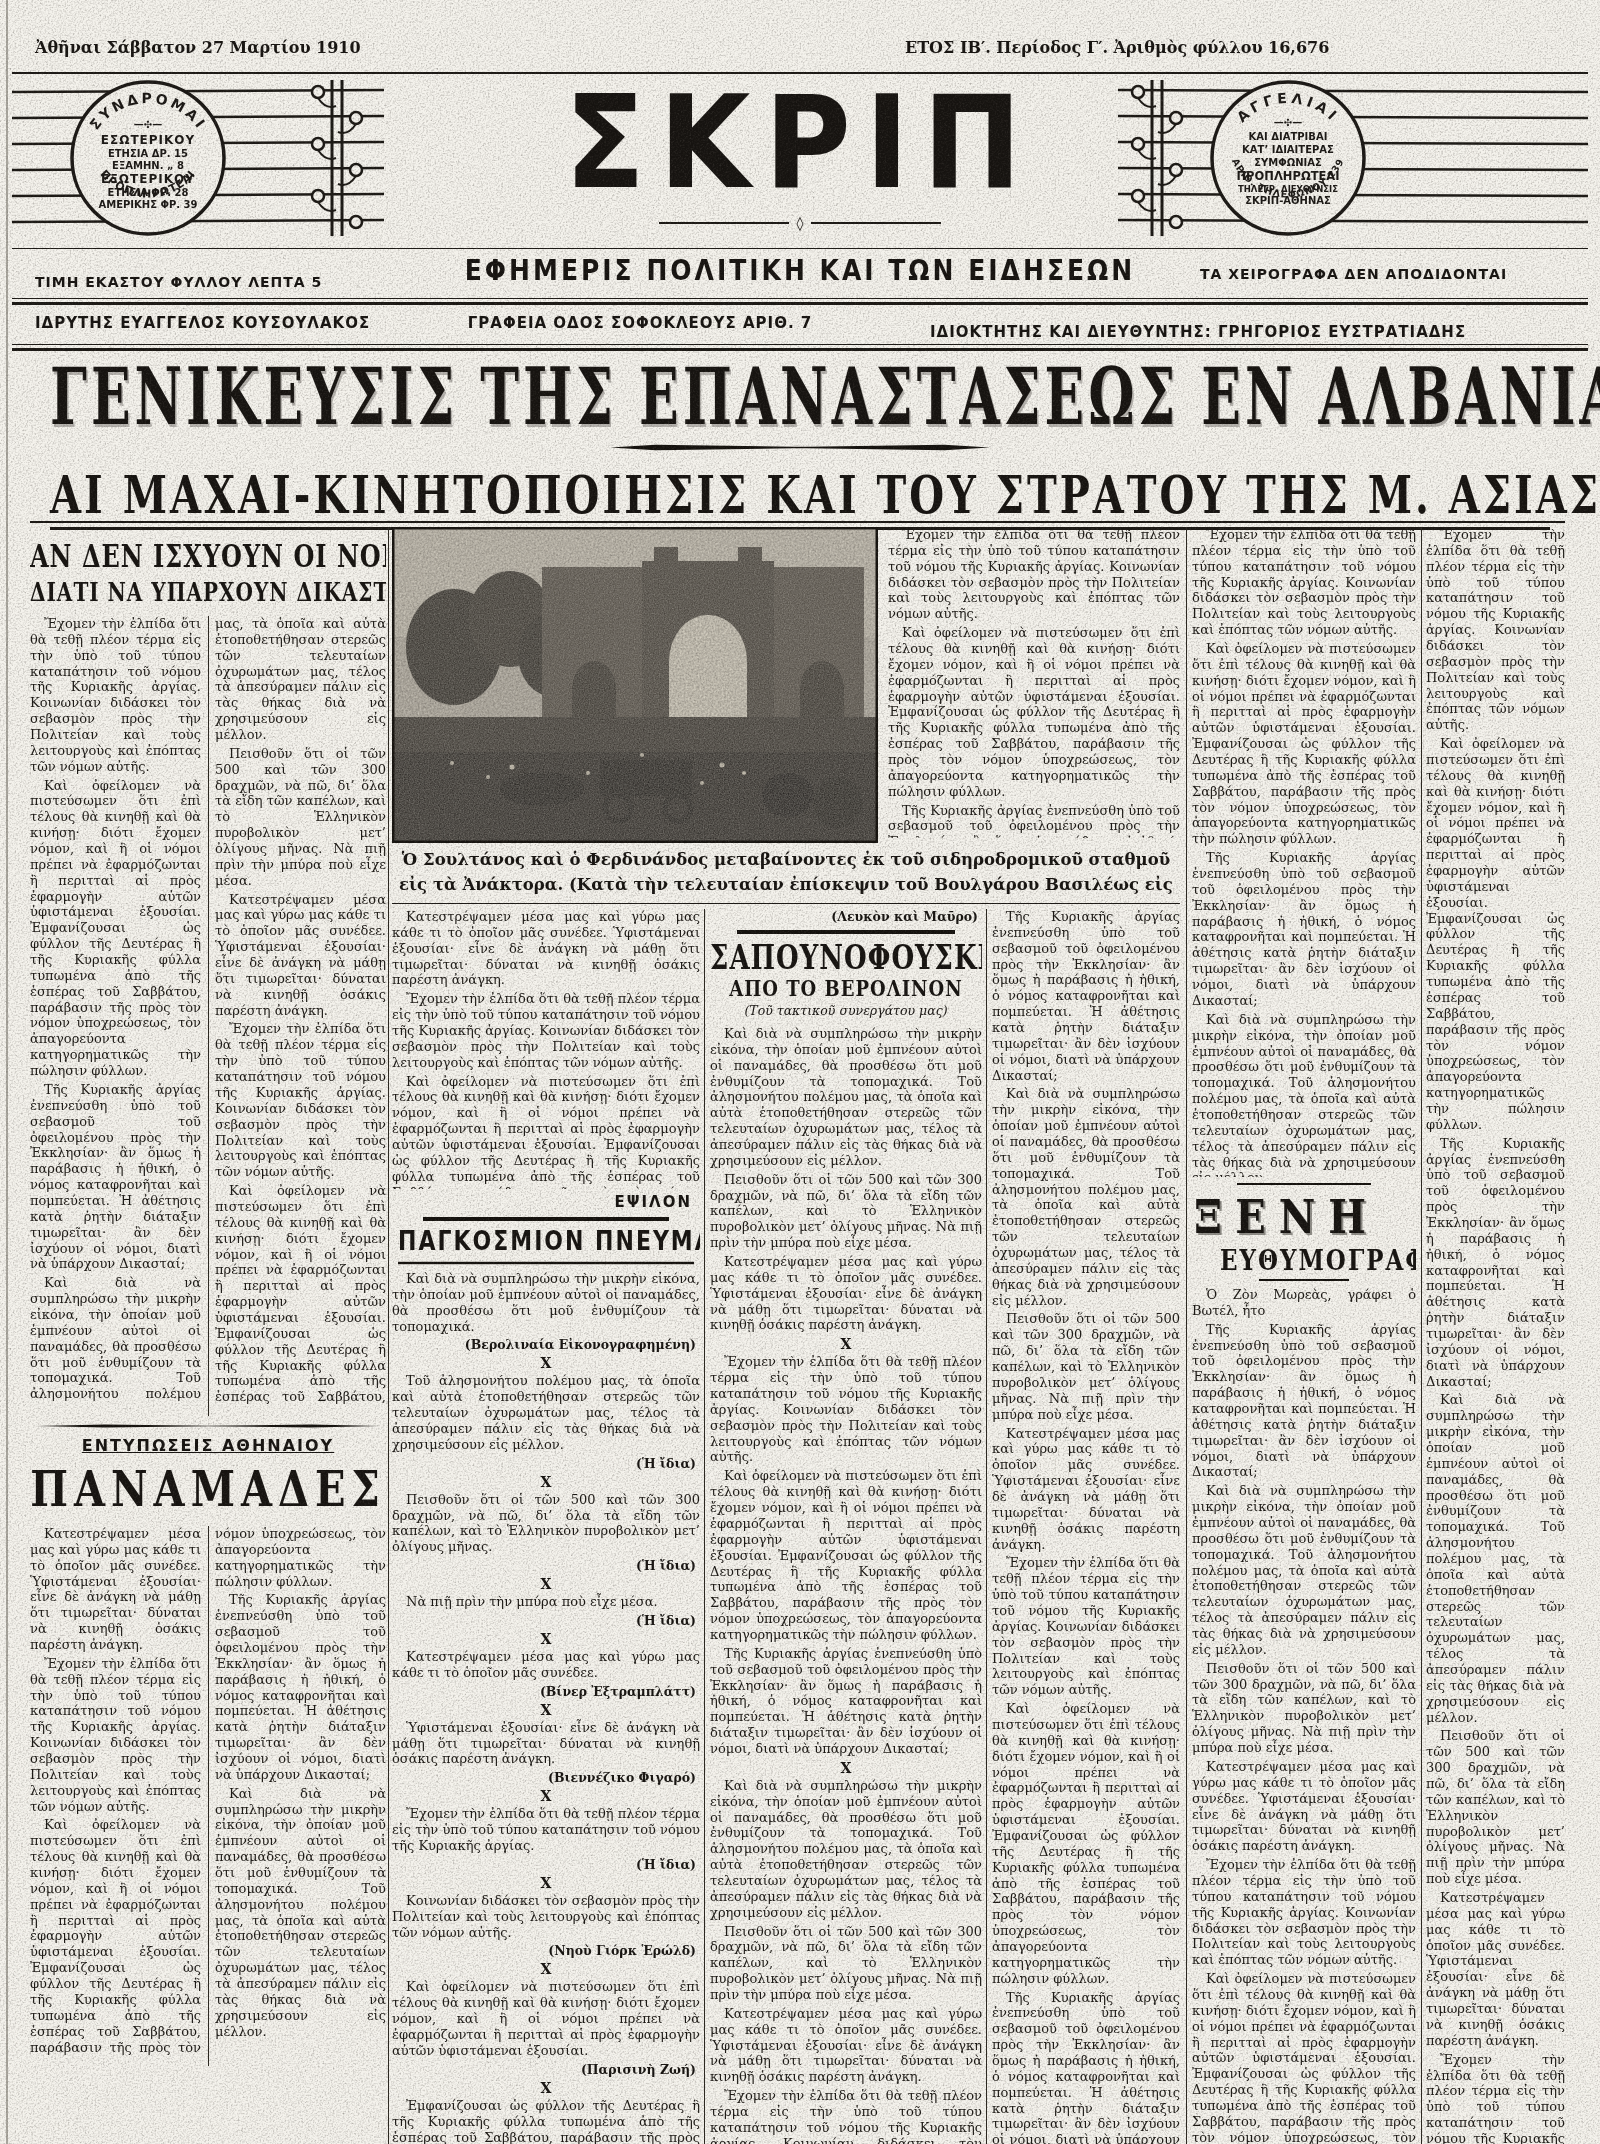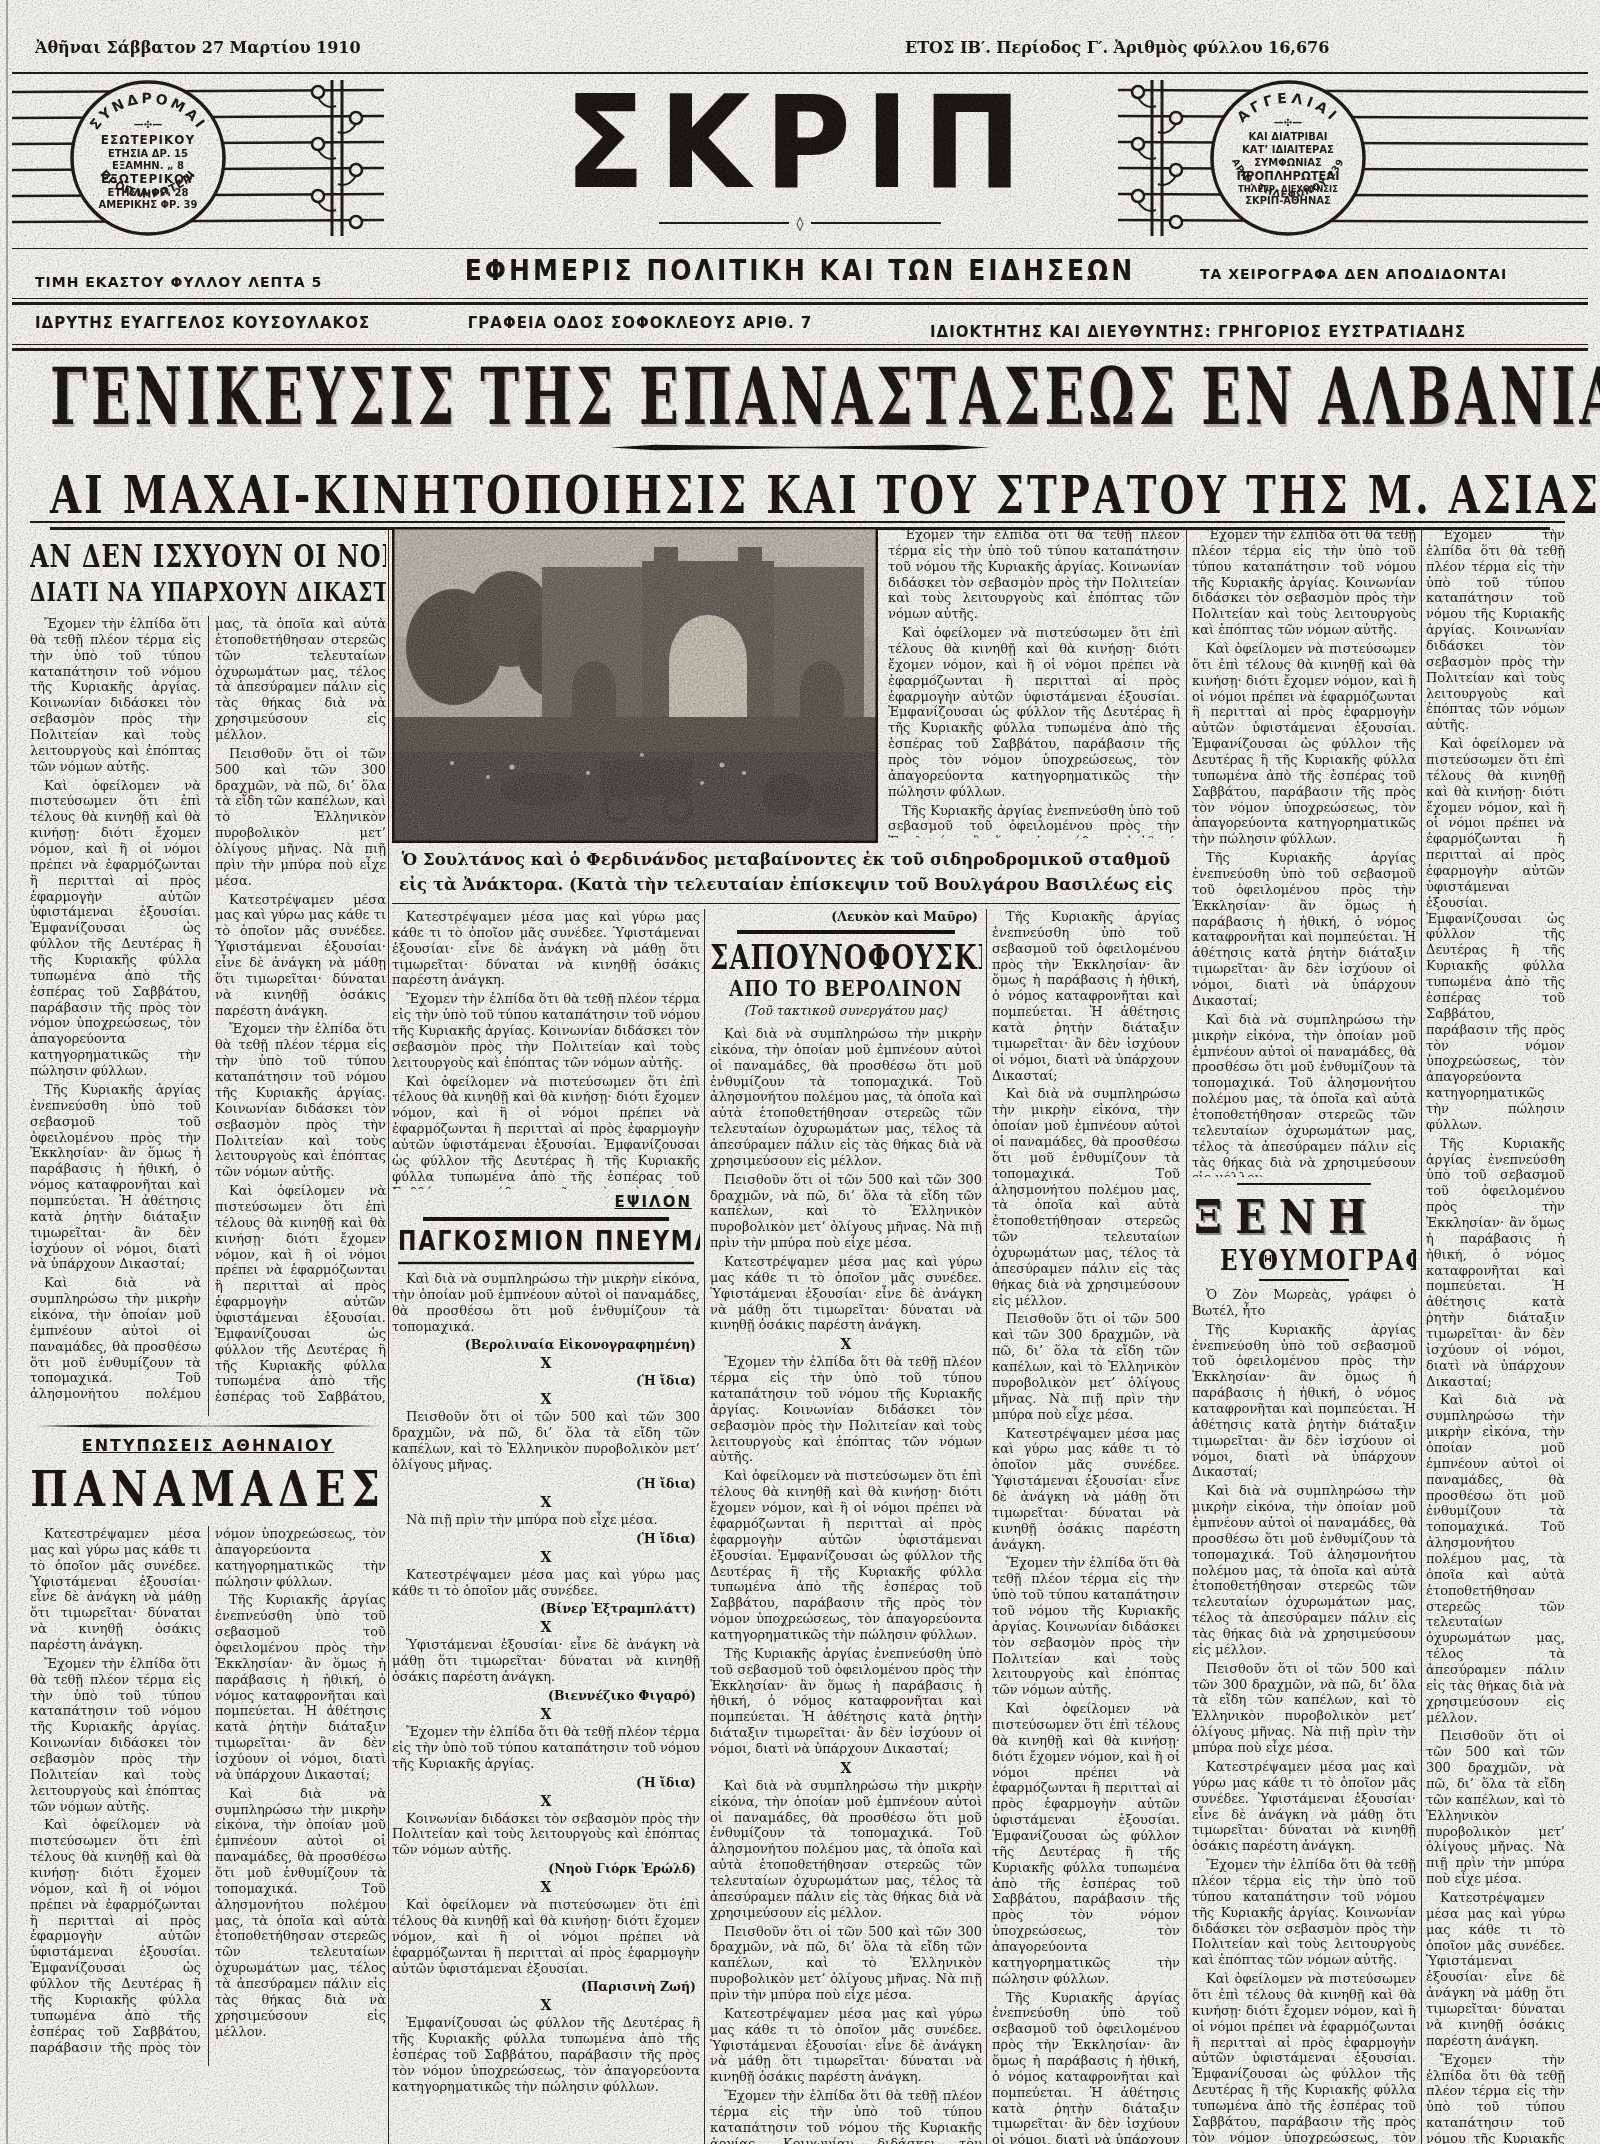--- a/index.html
+++ b/index.html
@@ -35,21 +35,21 @@
   .art-head1{font-weight:bold;font-size:24px;letter-spacing:1px;text-align:center;white-space:nowrap;
      transform:scaleY(1.35);transform-origin:center;margin-top:14px;}
   .art-head2{font-weight:bold;font-size:20px;letter-spacing:1px;text-align:center;white-space:nowrap;
      transform:scaleY(1.3);transform-origin:center;margin:10px 0 12px;}
   .twocol{columns:2;column-gap:14px;column-rule:1px solid #2a261f;}
   .orn-div{height:4px;background:#14110d;clip-path:polygon(0 50%,20% 15%,50% 45%,80% 15%,100% 50%,80% 85%,50% 55%,20% 85%);margin:8px 6px;}
   .kicker{font-family:"DejaVu Sans",sans-serif;font-weight:bold;font-size:16px;letter-spacing:2px;text-align:center;
      text-decoration:underline;margin:6px 0 4px;}
   .pana-title{font-weight:bold;font-size:40px;letter-spacing:6px;text-align:center;white-space:nowrap;
      transform:scaleY(1.22);transform-origin:center;margin:10px 0 14px;}
-  .sig{font-family:"DejaVu Sans",sans-serif;text-align:right;font-weight:bold;font-size:15px;letter-spacing:2px;margin:4px 8px 4px 0;text-decoration:underline;}
+  .sig{font-family:"DejaVu Sans",sans-serif;text-align:right;font-weight:bold;font-size:15px;letter-spacing:2px;margin:4px 8px 4px 0;}
   .thickrule{height:4px;background:#14110d;width:80%;margin:6px auto;}
   .thinrule-c{height:2px;background:#14110d;width:60%;margin:6px auto;}
   .pp-title{font-family:"DejaVu Sans",sans-serif;font-weight:bold;font-size:22px;letter-spacing:2px;text-align:center;
      transform:scaleY(1.2);transform-origin:center;border-bottom:2px solid #14110d;padding-bottom:5px;margin:8px 6px 10px;white-space:nowrap;}
   .credit{text-align:right;font-weight:bold;font-size:12.5px;margin:0 4px 3px 0;}
   .xsep{text-align:center;font-weight:bold;font-size:14px;margin:2px 0;}
   .sap-title{font-weight:bold;font-size:26px;letter-spacing:1px;text-align:center;white-space:nowrap;
      transform:scaleY(1.28);transform-origin:center;margin:8px 0 2px;}
   .sap-sub{font-weight:bold;font-size:18px;letter-spacing:1px;text-align:center;white-space:nowrap;
      transform:scaleY(1.2);transform-origin:center;margin:6px 0 4px;}
@@ -287,20 +287,21 @@
         <p class="p">Ἔχομεν τὴν ἐλπίδα ὅτι θὰ τεθῇ πλέον τέρμα εἰς τὴν ὑπὸ τοῦ τύπου καταπάτησιν τοῦ νόμου τῆς Κυριακῆς ἀργίας. Κοινωνίαν διδάσκει τὸν σεβασμὸν πρὸς τὴν Πολιτείαν καὶ τοὺς λειτουργοὺς καὶ ἐπόπτας τῶν νόμων αὐτῆς.</p>
         <p class="p">Καὶ ὀφείλομεν νὰ πιστεύσωμεν ὅτι ἐπὶ τέλους θὰ κινηθῇ καὶ θὰ κινήσῃ· διότι ἔχομεν νόμον, καὶ ἢ οἱ νόμοι πρέπει νὰ ἐφαρμόζωνται ἢ περιτταὶ αἱ πρὸς ἐφαρμογὴν αὐτῶν ὑφιστάμεναι ἐξουσίαι. Ἐμφανίζουσαι ὡς φύλλον τῆς Δευτέρας ἢ τῆς Κυριακῆς φύλλα τυπωμένα ἀπὸ τῆς ἑσπέρας τοῦ Σαββάτου, παράβασιν τῆς πρὸς τὸν νόμον ὑποχρεώσεως, τὸν ἀπαγορεύοντα κατηγορηματικῶς τὴν πώλησιν φύλλων.</p>
       </div>
     <div class="sig">ΕΨΙΛΟΝ</div>
     <div class="thickrule"></div>
     <div class="pp-title">ΠΑΓΚΟΣΜΙΟΝ ΠΝΕΥΜΑ</div>
     <div>
         <p class="p">Καὶ διὰ νὰ συμπληρώσω τὴν μικρὴν εἰκόνα, τὴν ὁποίαν μοῦ ἐμπνέουν αὐτοὶ οἱ παναμάδες, θὰ προσθέσω ὅτι μοῦ ἐνθυμίζουν τὰ τοπομαχικά.</p>
         <div class="credit">(Βερολιναία Εἰκονογραφημένη)</div>
         <div class="xsep">Χ</div>
+        <p class="p">Τοῦ ἀλησμονήτου πολέμου μας, τὰ ὁποῖα καὶ αὐτὰ ἐτοποθετήθησαν στερεῶς τῶν τελευταίων ὀχυρωμάτων μας, τέλος τὰ ἀπεσύραμεν πάλιν εἰς τὰς θήκας διὰ νὰ χρησιμεύσουν εἰς μέλλον.</p>
         <div class="credit">(Ἡ ἴδια)</div>
         <div class="xsep">Χ</div>
         <p class="p">Πεισθοῦν ὅτι οἱ τῶν 500 καὶ τῶν 300 δραχμῶν, νὰ πῶ, δι’ ὅλα τὰ εἴδη τῶν καπέλων, καὶ τὸ Ἑλληνικὸν πυροβολικὸν μετ’ ὀλίγους μῆνας.</p>
         <div class="credit">(Ἡ ἴδια)</div>
         <div class="xsep">Χ</div>
         <p class="p">Νὰ πιῇ πρὶν τὴν μπύρα ποὺ εἶχε μέσα.</p>
         <div class="credit">(Ἡ ἴδια)</div>
         <div class="xsep">Χ</div>
         <p class="p">Κατεστρέψαμεν μέσα μας καὶ γύρω μας κάθε τι τὸ ὁποῖον μᾶς συνέδεε.</p>
         <div class="credit">(Βίνερ Ἐξτραμπλάττ)</div>

